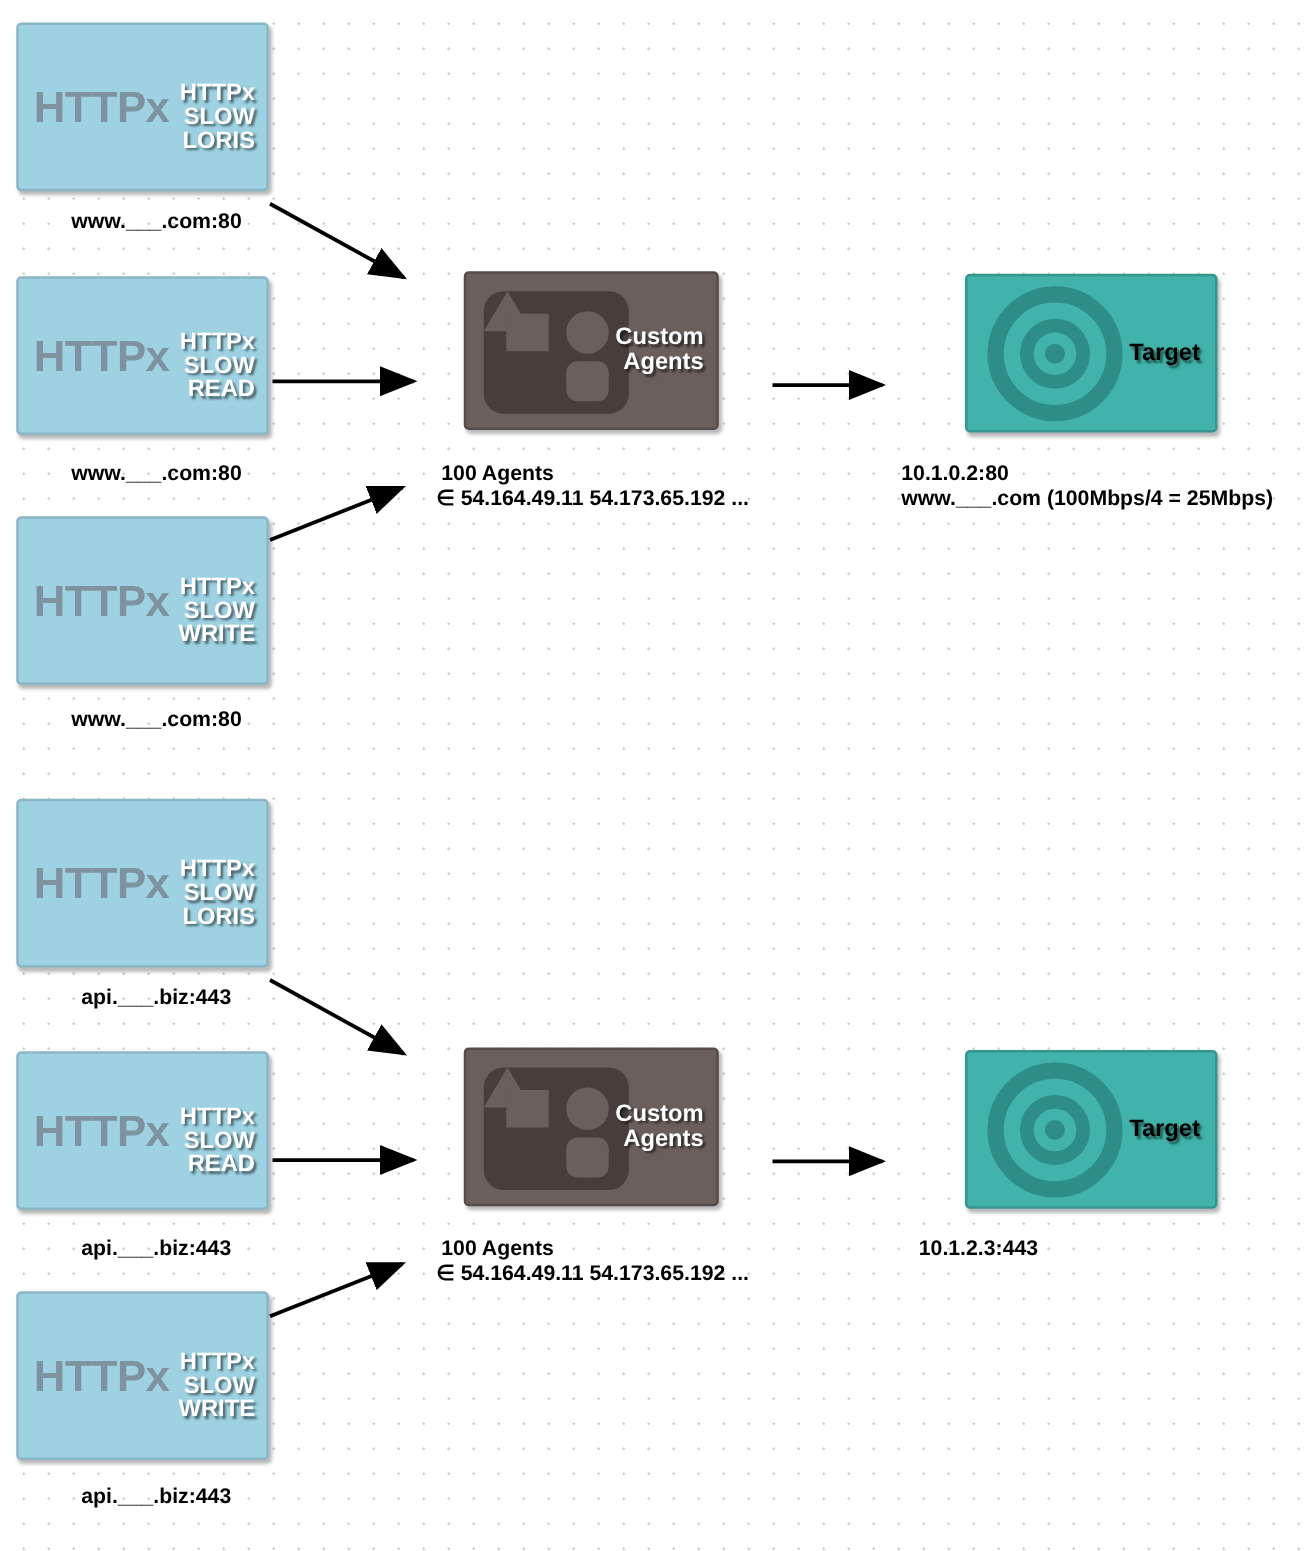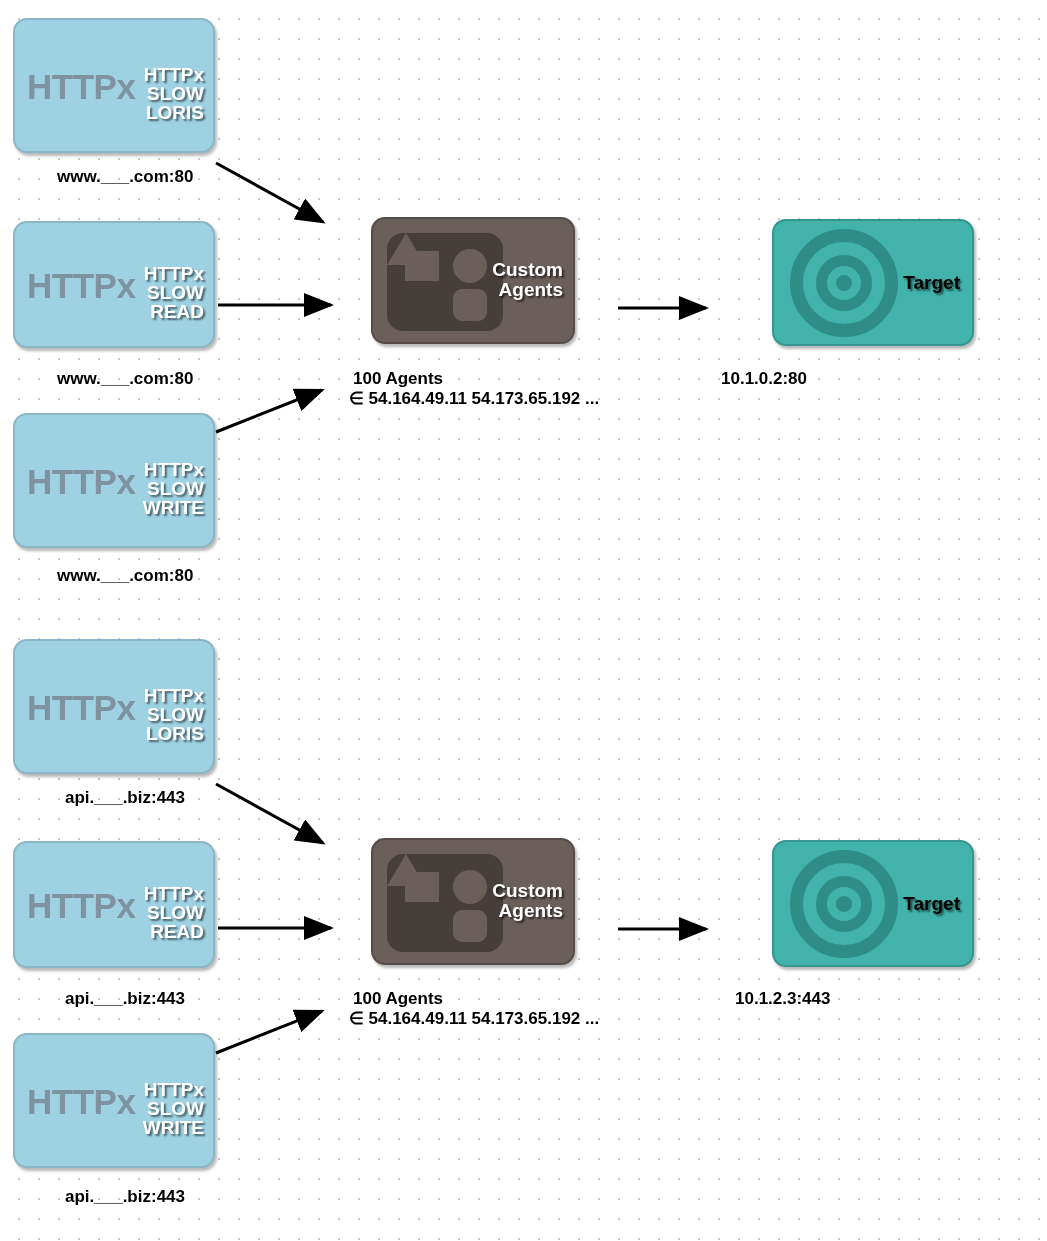--- a/index.html
+++ b/index.html
@@ -21,21 +21,21 @@
     background-image:
       radial-gradient(circle, #c8c8c8 0.9px, transparent 1.1px);
     background-size: 20px 20px;
     background-position: 9px 9px;
     overflow: hidden;
   }
 
   
   .node {
     position: absolute;
-    border-radius: 14px;
+    border-radius: 4px;
     box-shadow: 2px 3px 3px rgba(0,0,0,0.28);
     overflow: hidden;
   }
 
   
   .httpx-node {
     background: #9ed2e3;
     border: 2px solid #8ab6c6;
   }
   .httpx-watermark {
@@ -226,20 +226,21 @@
 
   <div class="node target-node" style="left:772px; top:219px; width:202px; height:127px;">
     <div class="bullseye">
       <div class="ring ring-outer"></div>
       <div class="ring ring-mid"></div>
       <div class="ring ring-center"></div>
     </div>
     <div class="target-label">Target</div>
   </div>
   <div class="caption" style="left:701px; top:368px;text-align:center;">10.1.0.2:80</div>
+  <div class="caption" style="left:701px; top:388px;">www.___.com (100Mbps/4 = 25Mbps)</div>
 
   <div class="node httpx-node" style="left:13px; top:639px; width:202px; height:135px;">
     <div class="httpx-watermark">HTTPx</div>
     <div class="httpx-label">HTTPx
 SLOW
 LORIS</div>
   </div>
   <div class="caption" style="left:45px; top:787px;">api.___.biz:443</div>
 
   <div class="node httpx-node" style="left:13px; top:841px; width:202px; height:127px;">

